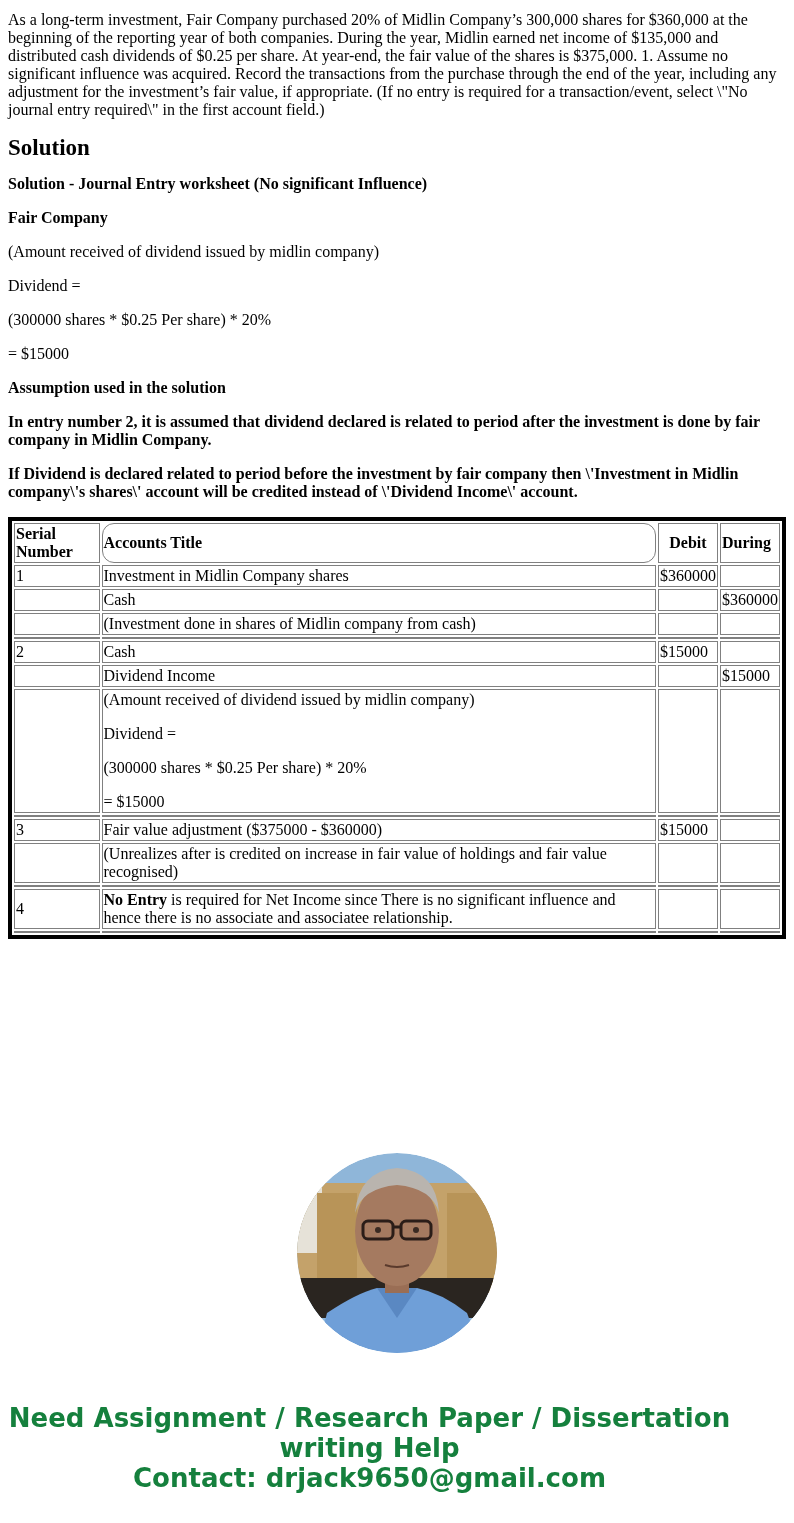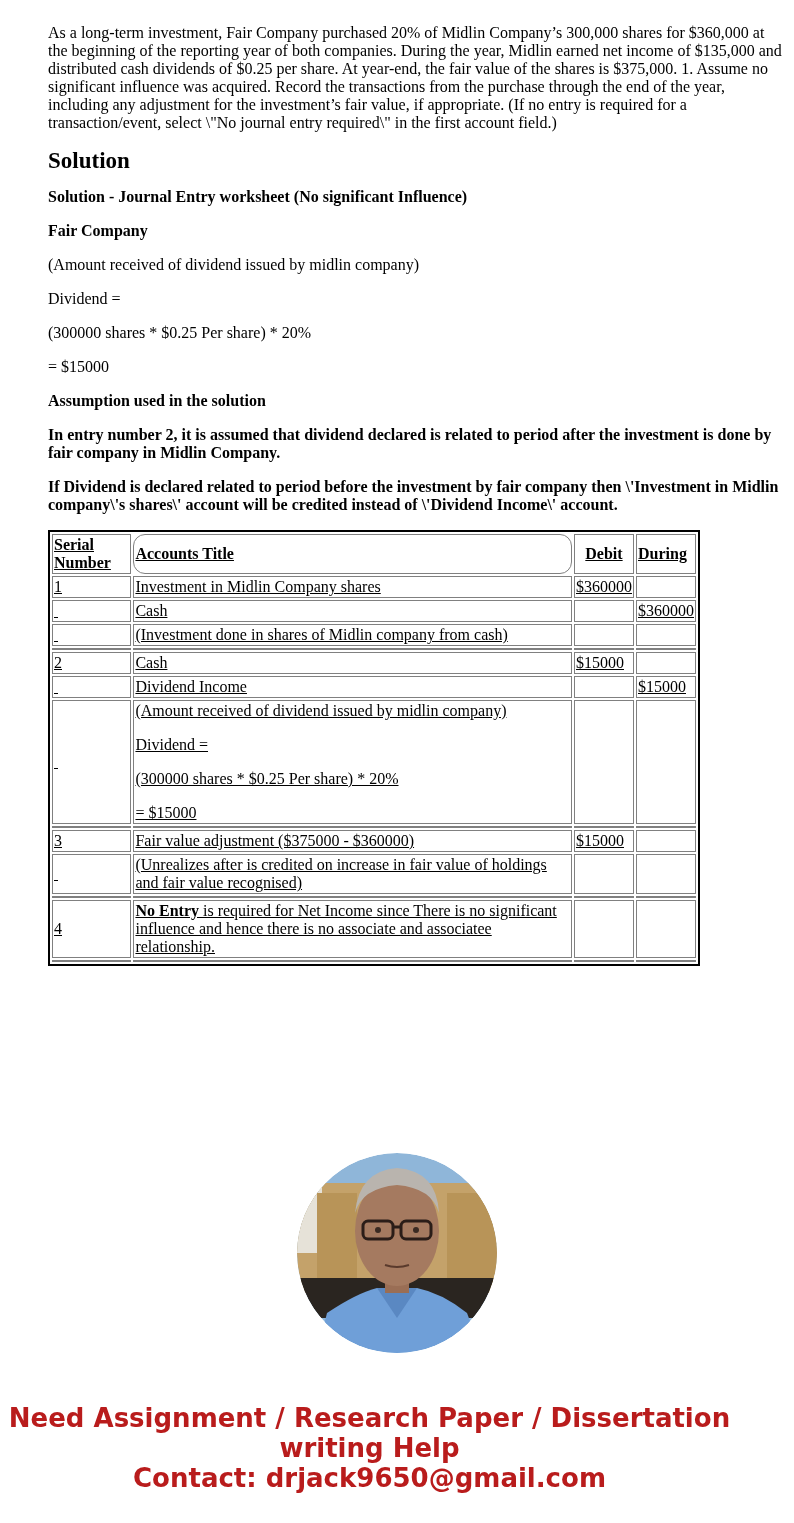--- a/index.html
+++ b/index.html
@@ -5,37 +5,36 @@
     html, body { margin: 0; padding: 0; background: #ffffff; }
     body {
       width: 794px;
       min-height: 1523px;
       font-family: "Liberation Serif", serif;
       font-size: 16px;
       line-height: 18px;
       color: #000;
       position: relative;
     }
-    .content { padding: 24px 8px 0 8px; margin-left: 40px; }
+    .content { padding: 11px 8px 0 8px; }
     p { margin: 0 0 16px 0; }
     p.question { margin-bottom: 0; }
     h3.sol-heading {
       font-size: 23px;
       font-weight: bold;
       margin: 18px 0 16px 0;
       line-height: 22px;
     }
     .bold { font-weight: bold; }
     table.journal {
-      border: 2px solid #000000;
+      border: 4px solid #000000;
       border-collapse: separate;
       border-spacing: 2px;
-      width: 652px;
+      width: 778px;
       margin: 0;
-      text-decoration: underline;
     }
     table.journal td {
       border: 1px solid #808080;
       padding: 1px;
       vertical-align: middle;
       line-height: 18px;
     }
     table.journal td.c-serial { width: 82px; }
     table.journal td.c-acct { width: 560px; border-radius: 12px; }
     table.journal td.c-debit { width: 54px; text-align: center; }
@@ -55,21 +54,21 @@
     .footer {
       position: absolute;
       left: 0;
       top: 1403px;
       width: 739px;
       text-align: center;
       font-family: "DejaVu Sans", sans-serif;
       font-weight: bold;
       font-size: 26px;
       line-height: 30px;
-      color: #b91c1c;
+      color: #15803d;
     }
   </style>
 </head>
 <body>
 
 <div class="content">
 
   <p class="question">As a long-term investment, Fair Company purchased 20% of Midlin Company’s 300,000 shares for $360,000 at the beginning of the reporting year of both companies. During the year, Midlin earned net income of $135,000 and distributed cash dividends of $0.25 per share. At year-end, the fair value of the shares is $375,000. 1. Assume no significant influence was acquired. Record the transactions from the purchase through the end of the year, including any adjustment for the investment’s fair value, if appropriate. (If no entry is required for a transaction/event, select \"No journal entry required\" in the first account field.)</p>
 
   <h3 class="sol-heading">Solution</h3>

